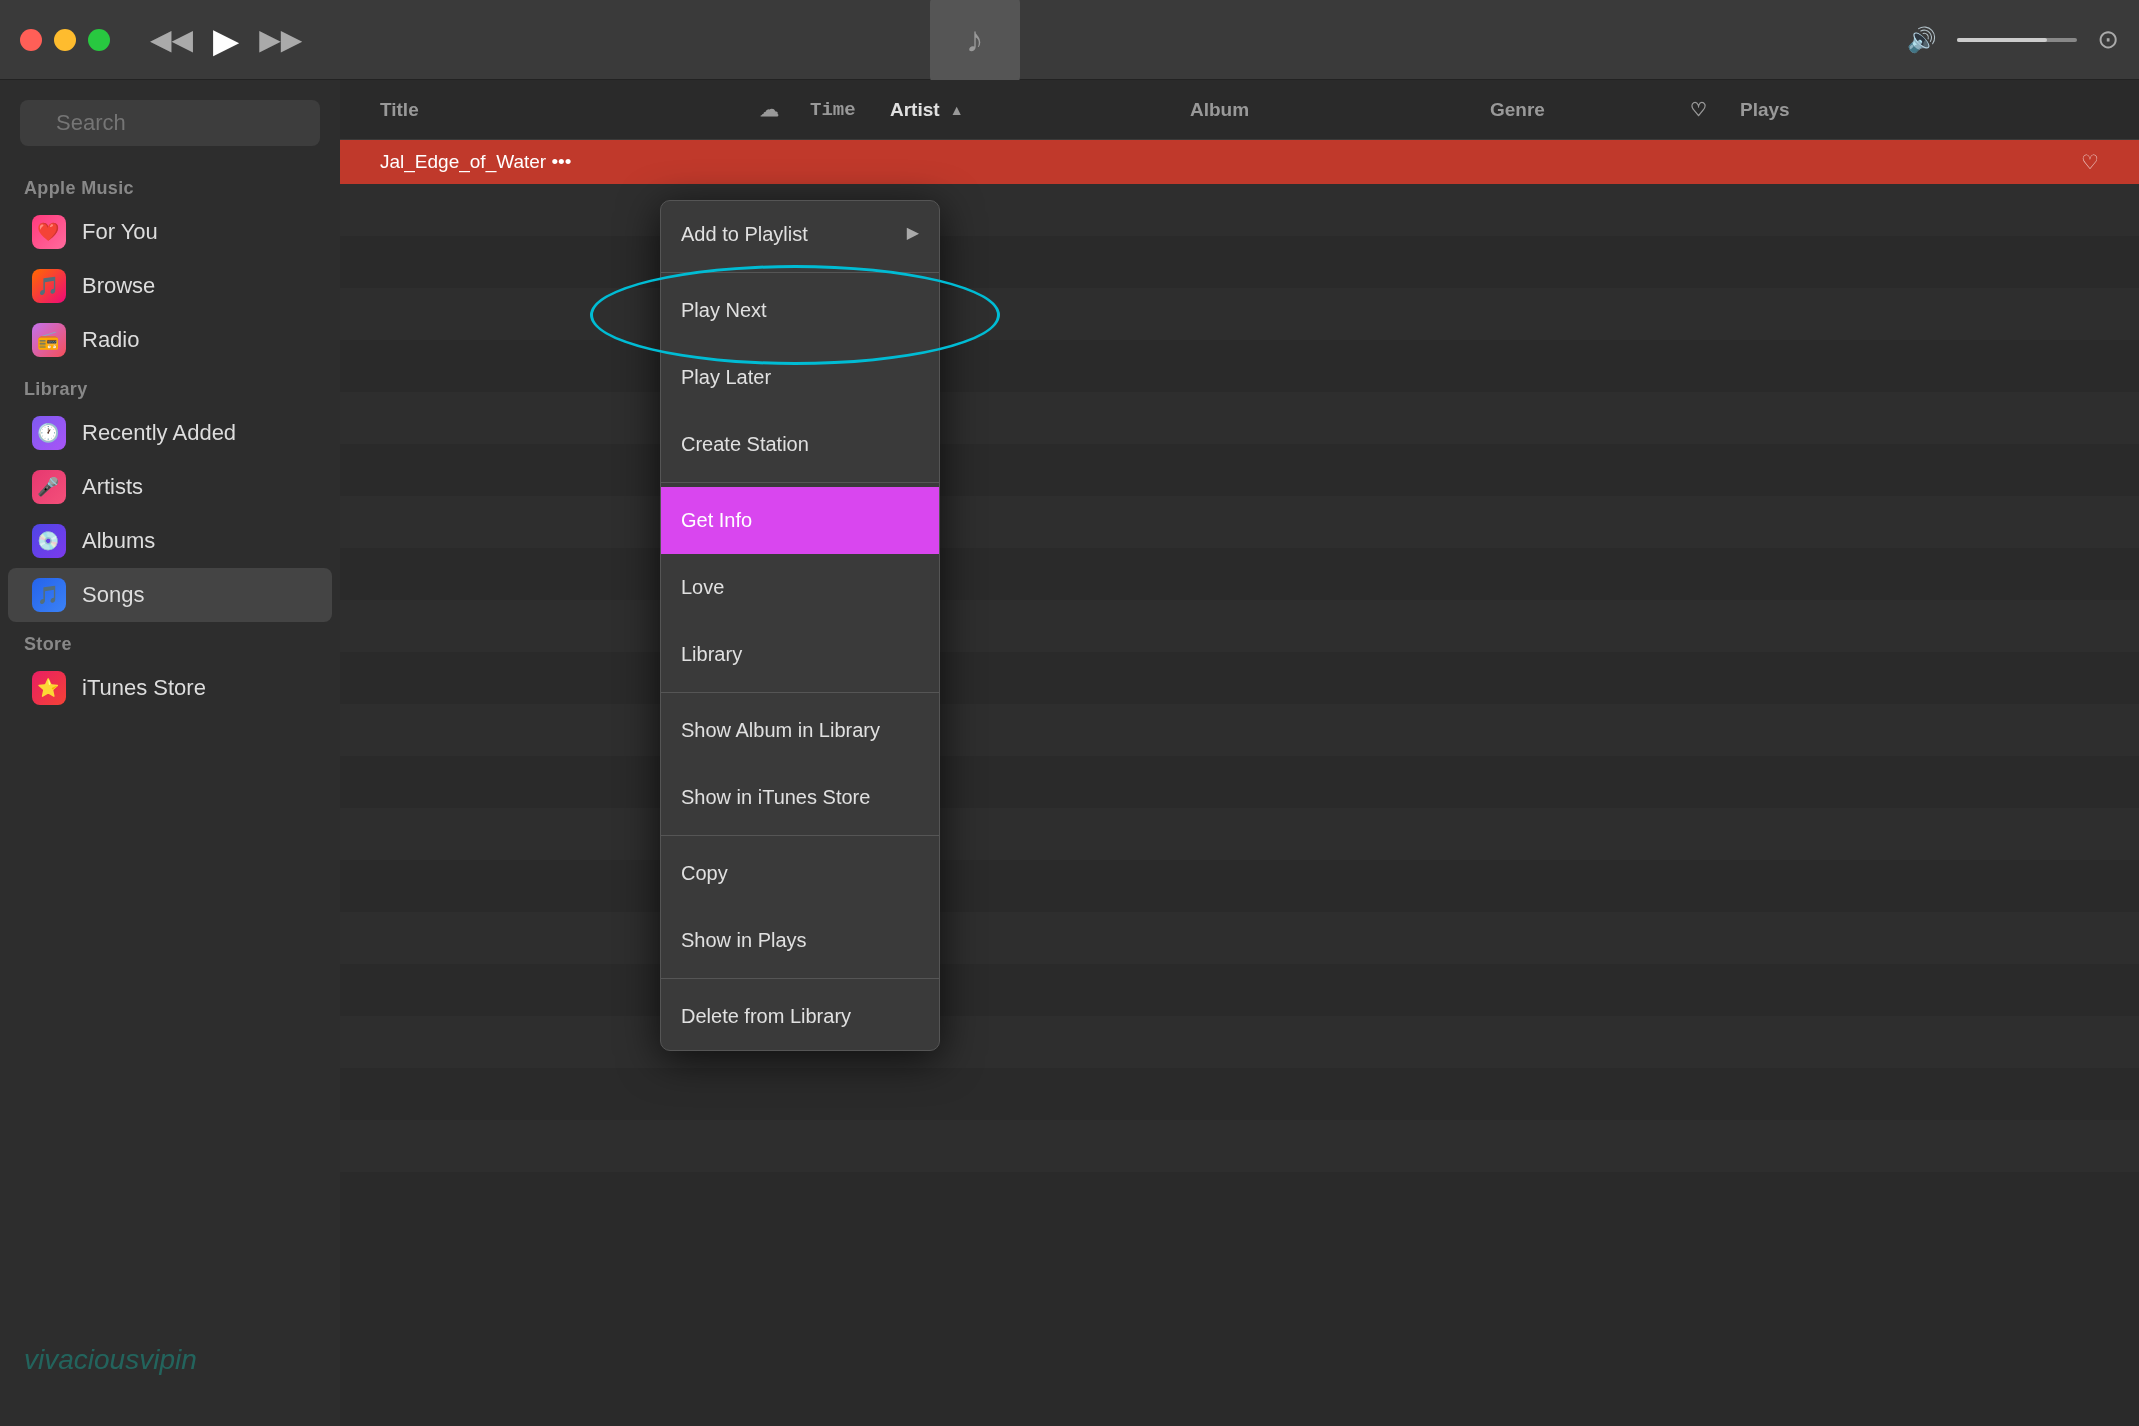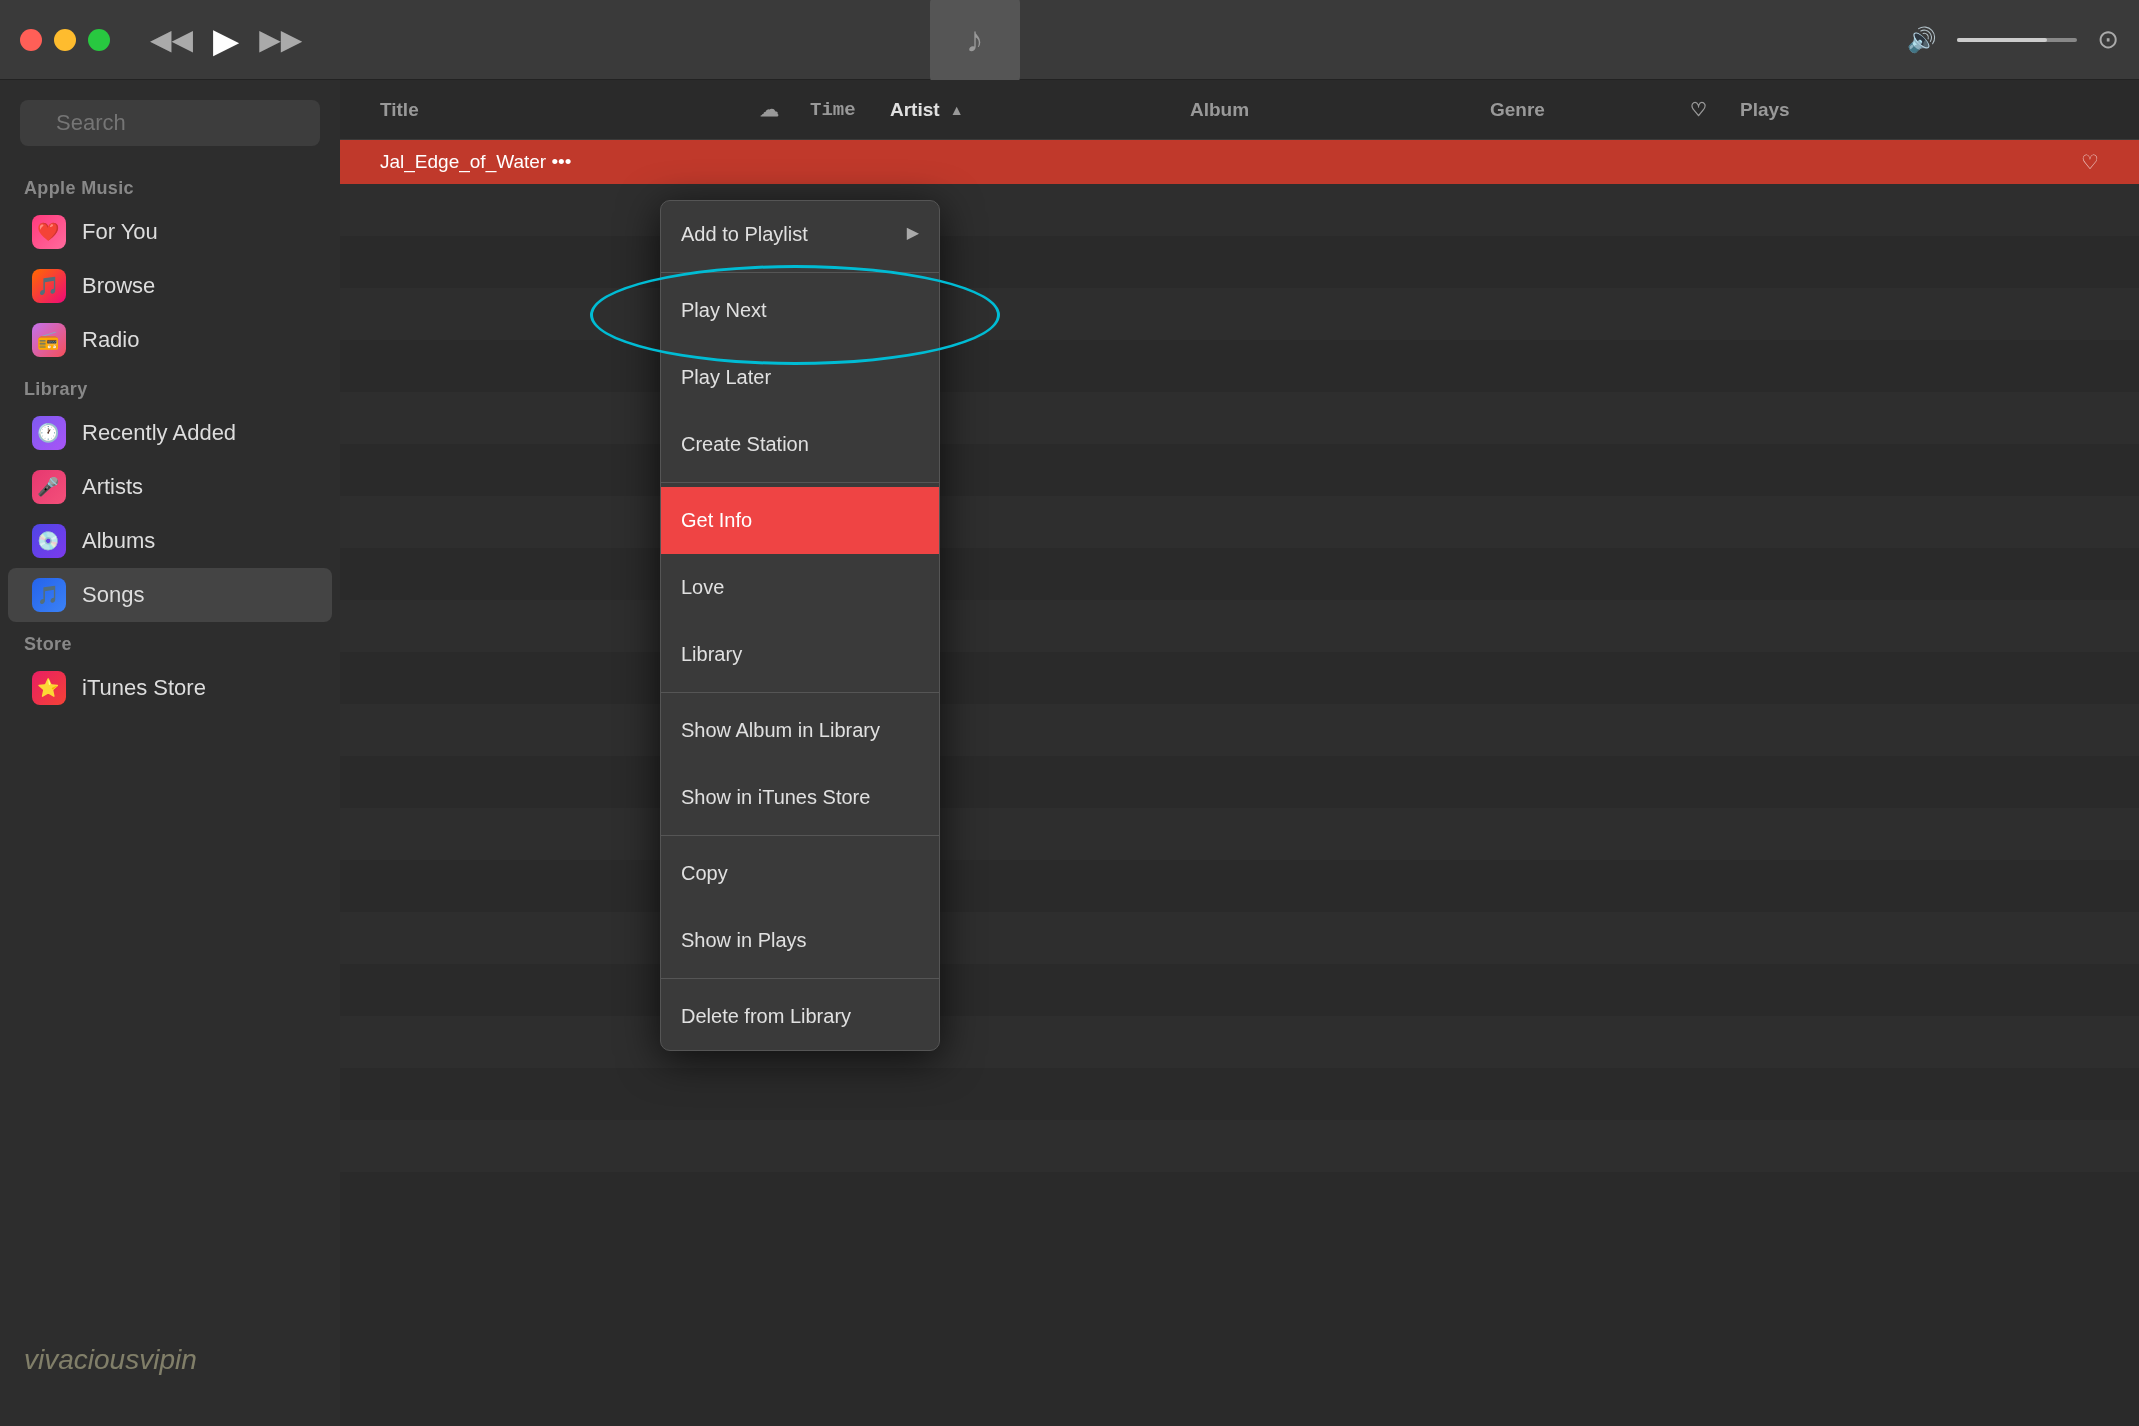--- a/index.html
+++ b/index.html
@@ -184,21 +184,21 @@
     .icon-radio { background: linear-gradient(135deg, #c471ed, #f64f59); }
     .icon-recently { background: linear-gradient(135deg, #7f5af0, #a855f7); }
     .icon-artists { background: linear-gradient(135deg, #e63870, #f4507a); }
     .icon-albums { background: linear-gradient(135deg, #4f46e5, #7c3aed); }
     .icon-songs { background: linear-gradient(135deg, #2563eb, #3b82f6); }
     .icon-itunes { background: linear-gradient(135deg, #e91e63, #f44336); }
 
     .watermark {
       margin-top: auto;
       padding: 30px 24px;
-      color: #fef9c3;
+      color: #14b8a6;
       font-size: 28px;
       font-style: italic;
       font-weight: 300;
       opacity: 0.4;
     }
 
     
     .content-area {
       flex: 1;
       display: flex;
@@ -277,21 +277,21 @@
     }
     .menu-item {
       padding: 22px 20px;
       color: #e0e0e0;
       font-size: 20px;
       cursor: pointer;
       display: flex;
       justify-content: space-between;
     }
     .menu-item.highlighted {
-      background: #ef4444;
+      background: #d946ef;
       color: #fff;
     }
     .menu-separator {
       height: 1px;
       background: #555;
       margin: 4px 0;
     }
     .menu-arrow {
       color: #aaa;
       font-size: 16px;

